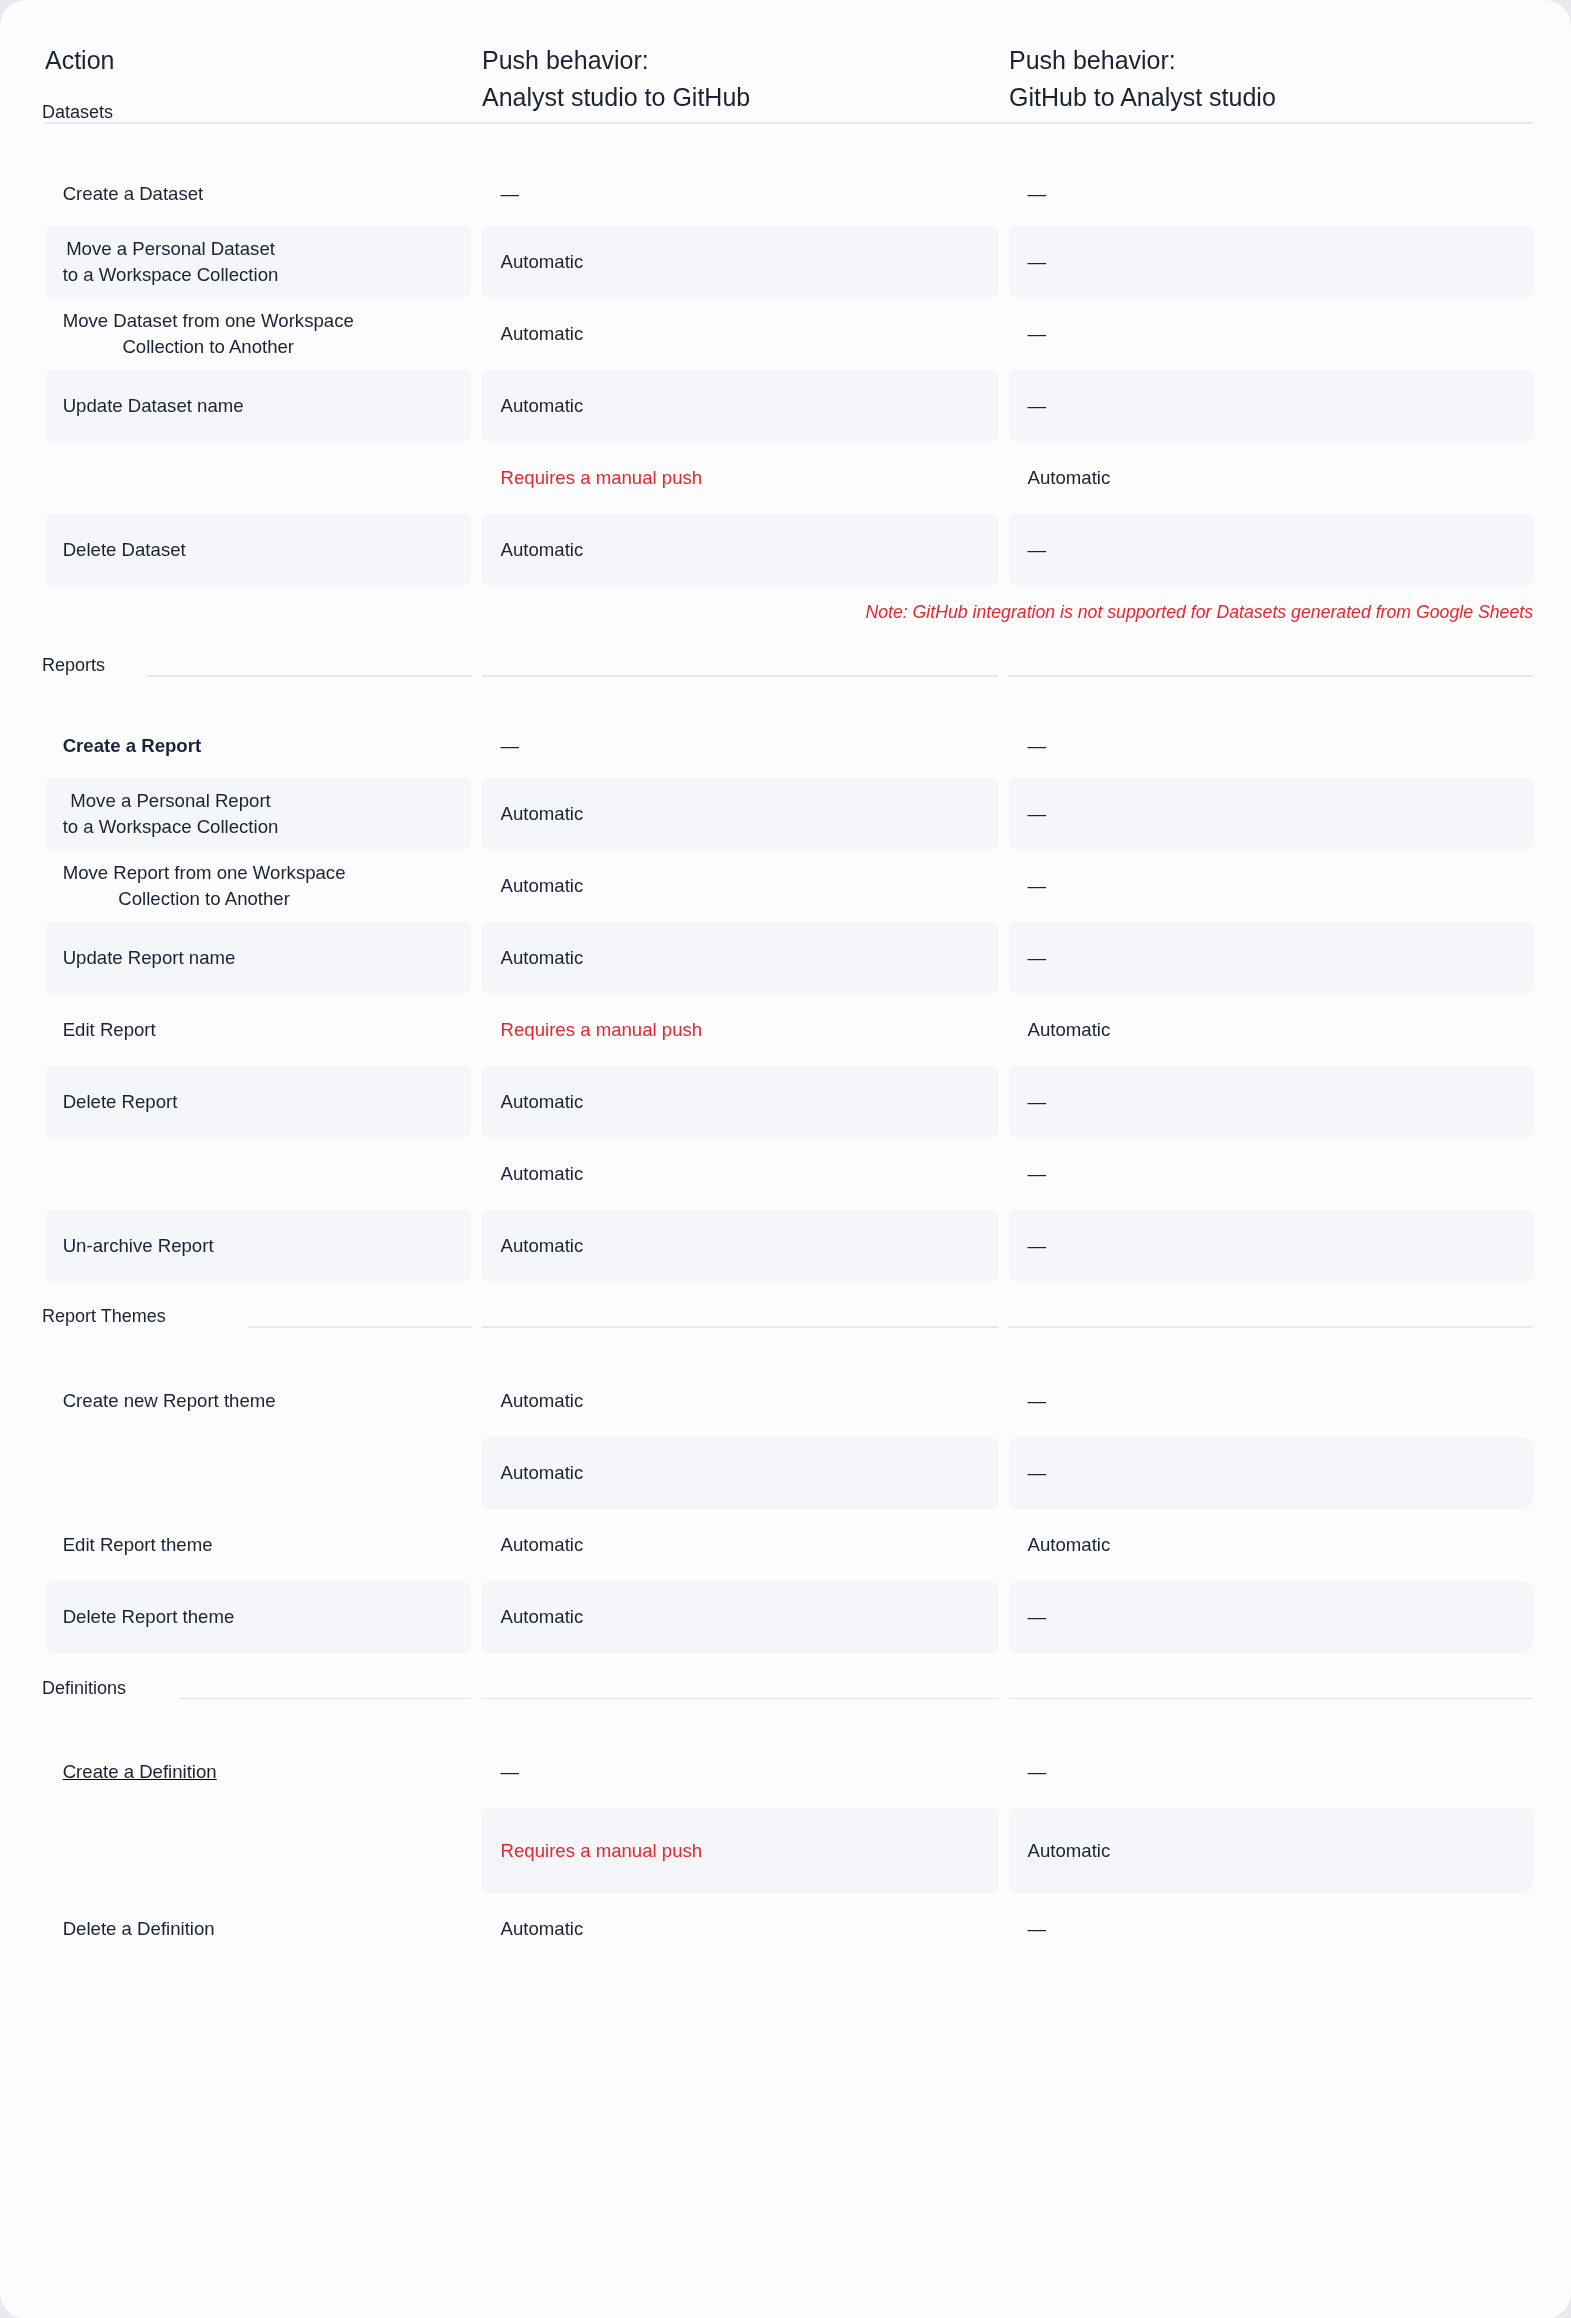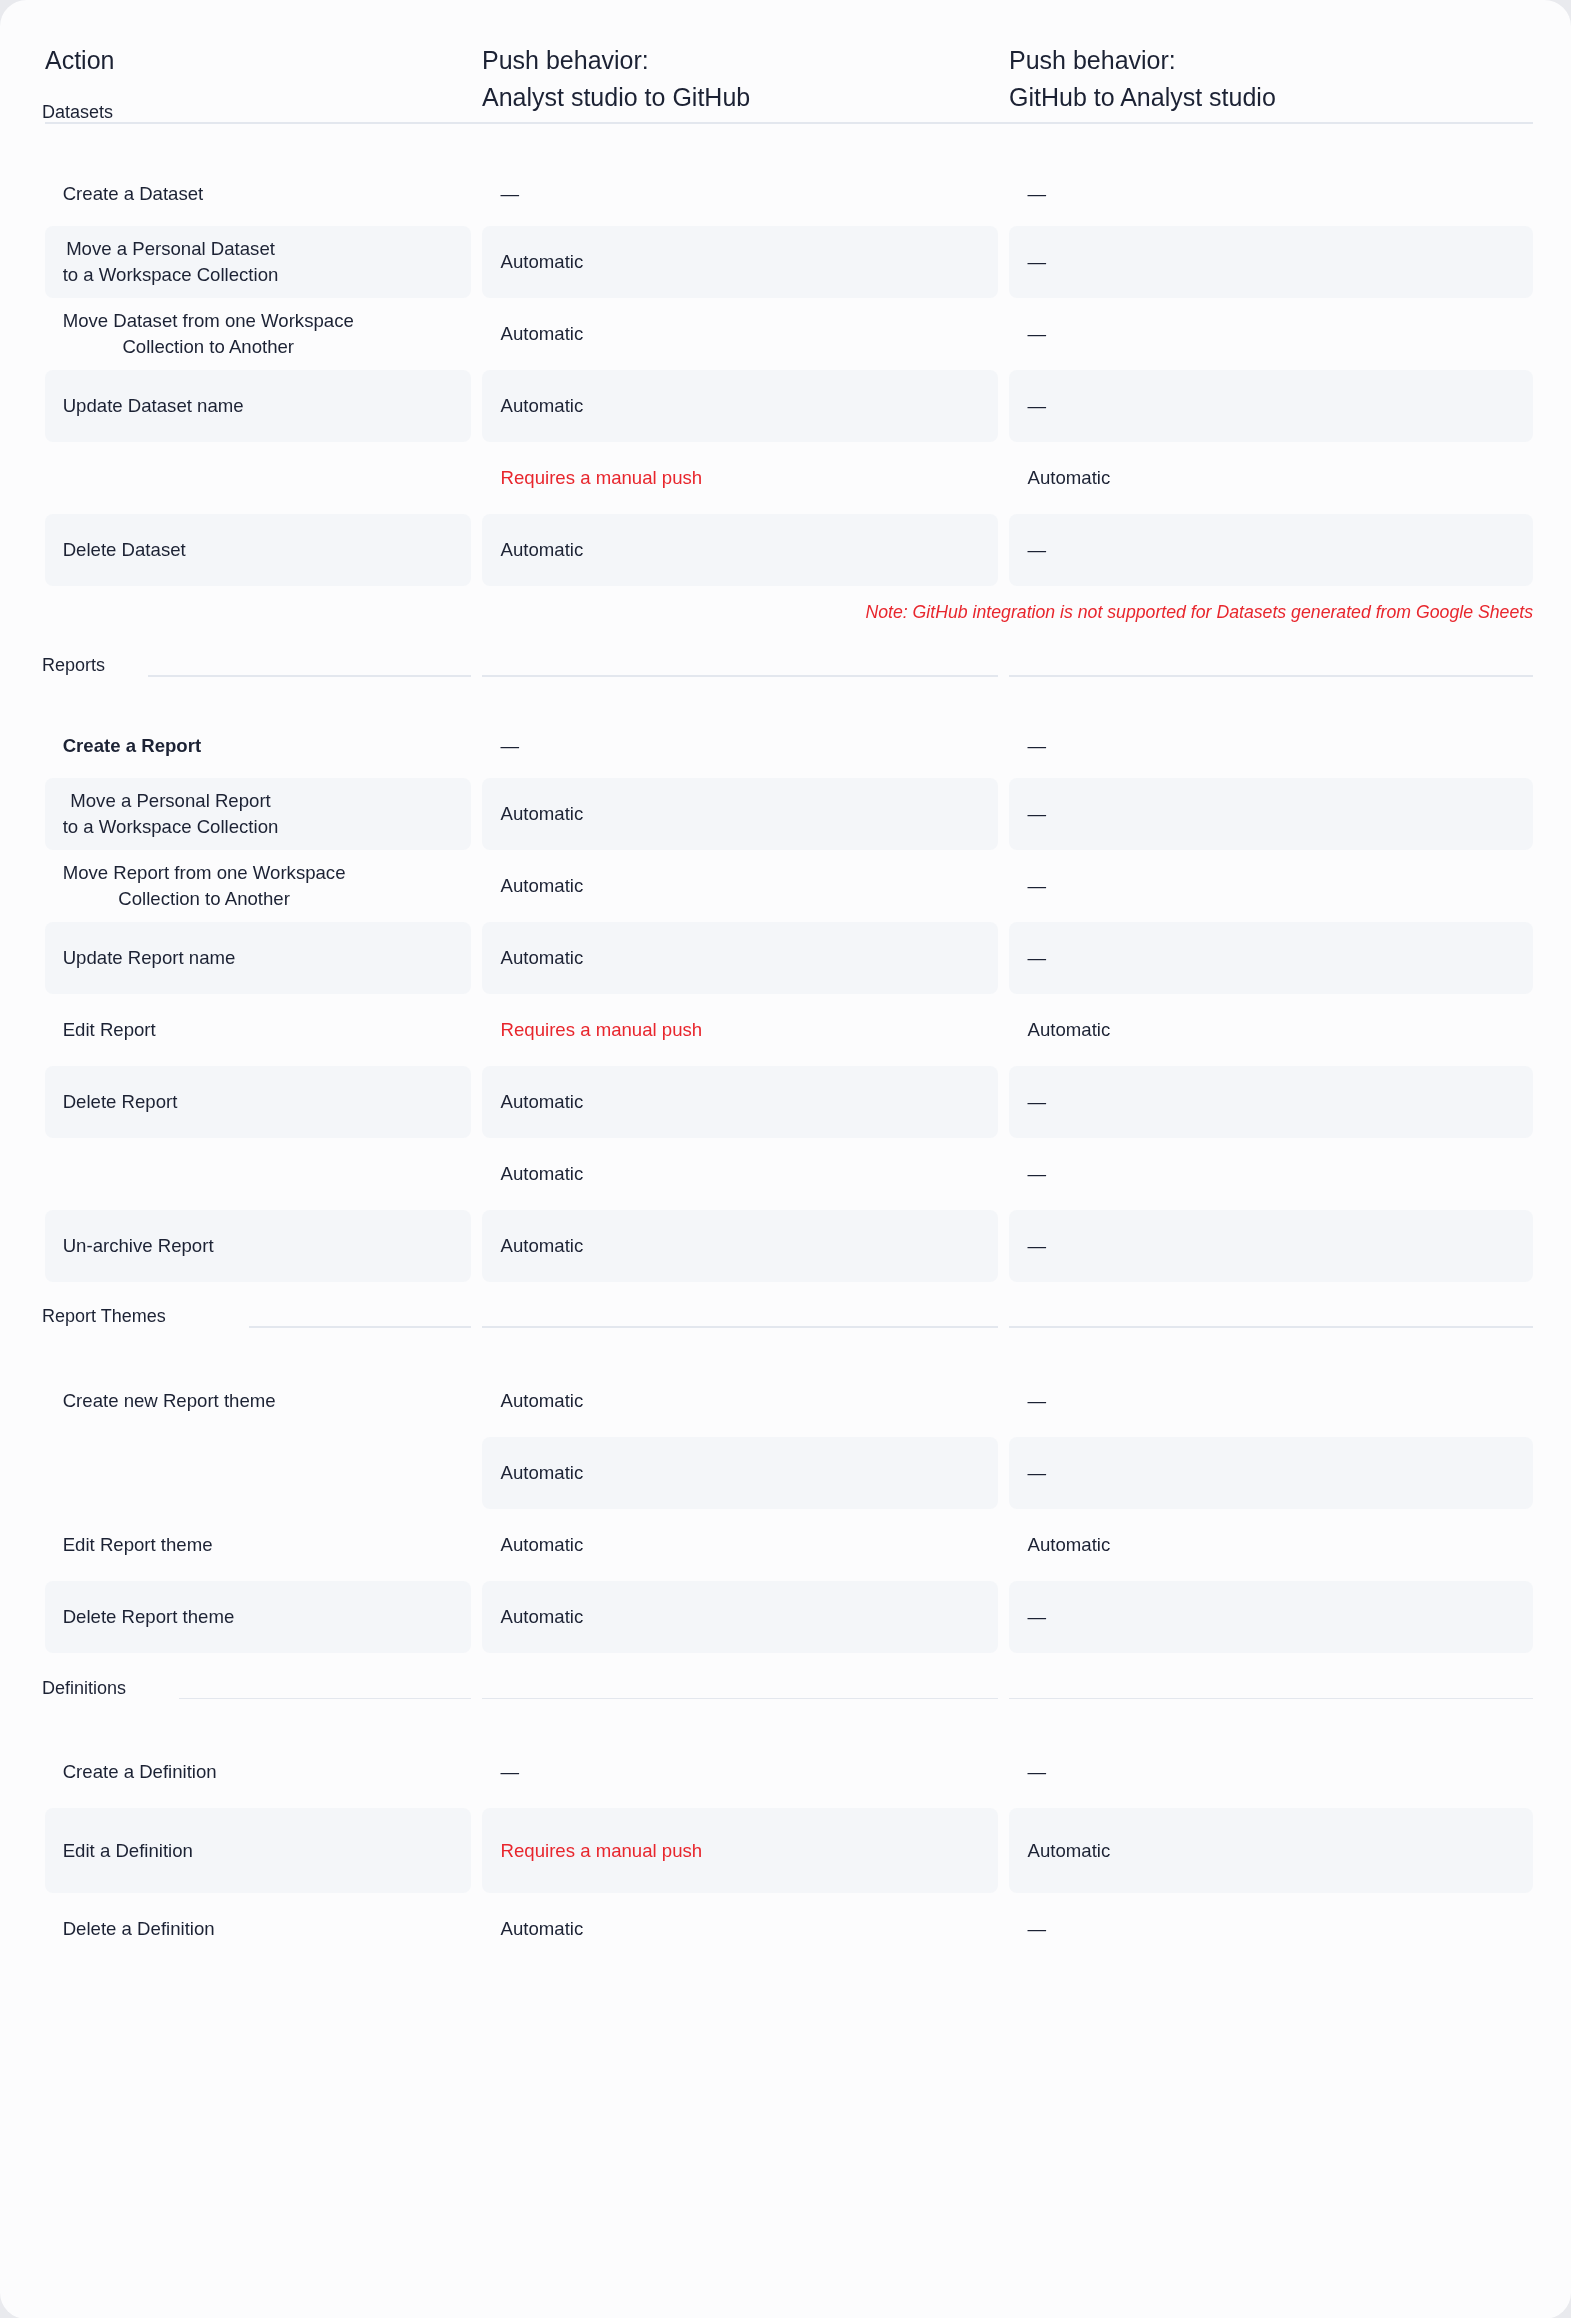--- a/index.html
+++ b/index.html
@@ -342,34 +342,31 @@
       </div>
       <div class="spacer" style="height: 19.4px;"></div>
       <div class="section-head">
         <div class="section-title">Definitions</div>
         <div class="rule seg1c"></div>
         <div class="rule seg2"></div>
         <div class="rule seg3"></div>
       </div>
       <div class="spacer" style="height: 17.7px;"></div>
       <div class="row" style="height: 72px;">
-        <div class="cell col1 c1" style="left: 45px; width: 426px;">
+        <div class="cell col1 c1" style="left: 45px; width: 426px; text-decoration: underline;">
           <div class="cell-inner">Create a Definition</div>
         </div>
         <div class="cell col2 c2" style="left: 482px; width: 516px;">
           <div class="cell-inner dash">—</div>
         </div>
         <div class="cell col3 c3" style="left: 1009px; width: 524px;">
           <div class="cell-inner dash">—</div>
         </div>
       </div>
       <div class="row shaded" style="height: 85px;">
-        <div class="cell col1 c1" style="left: 45px; width: 426px;">
-          <div class="cell-inner">Edit a Definition</div>
-        </div>
         <div class="cell col2 c2" style="left: 482px; width: 516px;">
           <div class="cell-inner manual">Requires a manual push</div>
         </div>
         <div class="cell col3 c3" style="left: 1009px; width: 524px;">
           <div class="cell-inner">Automatic</div>
         </div>
       </div>
       <div class="row" style="height: 72px;">
         <div class="cell col1 c1" style="left: 45px; width: 426px;">
           <div class="cell-inner">Delete a Definition</div>

